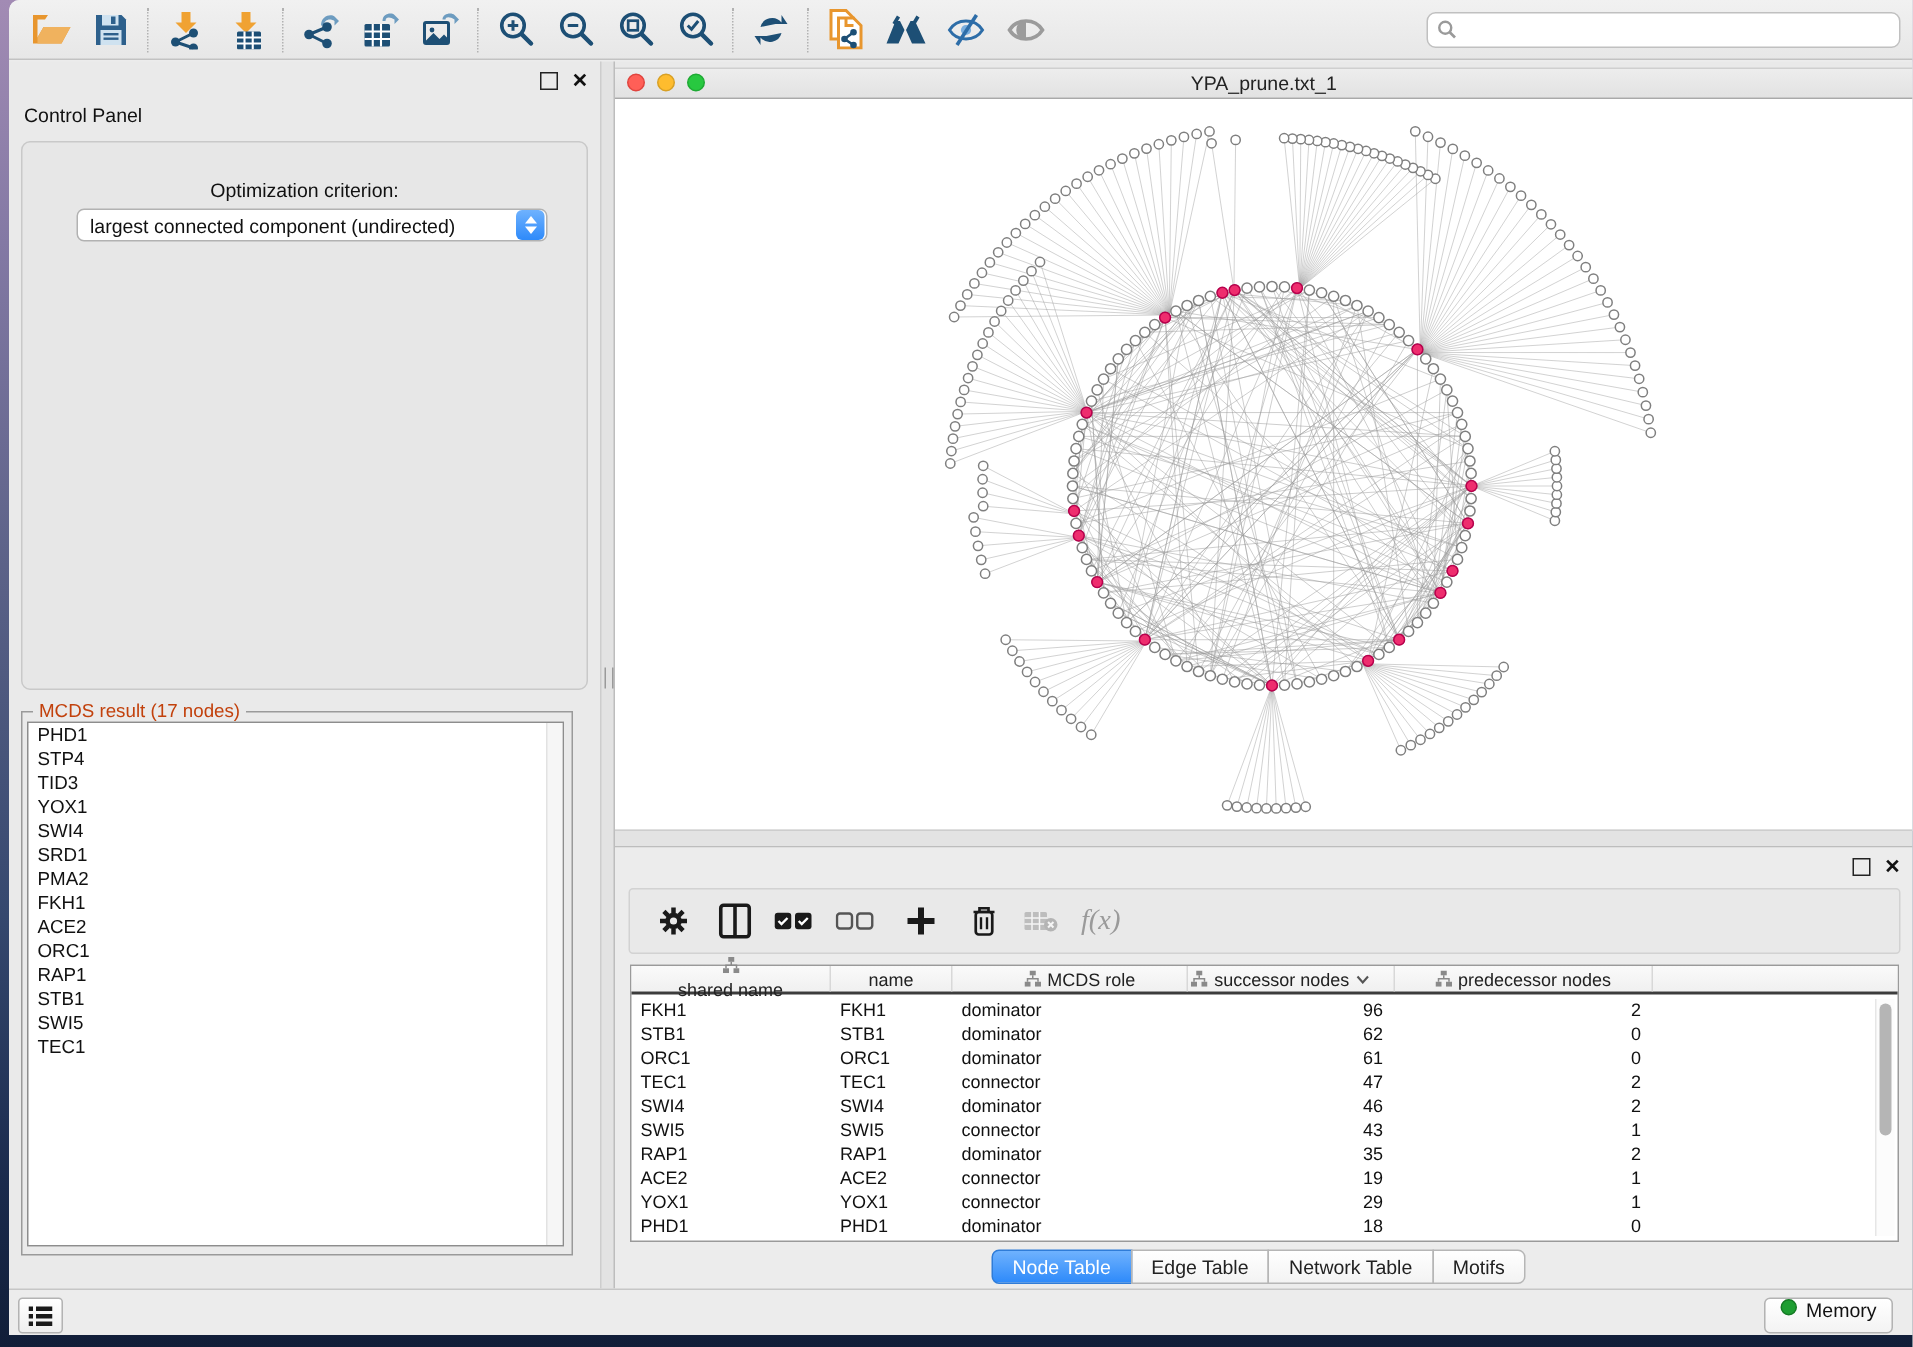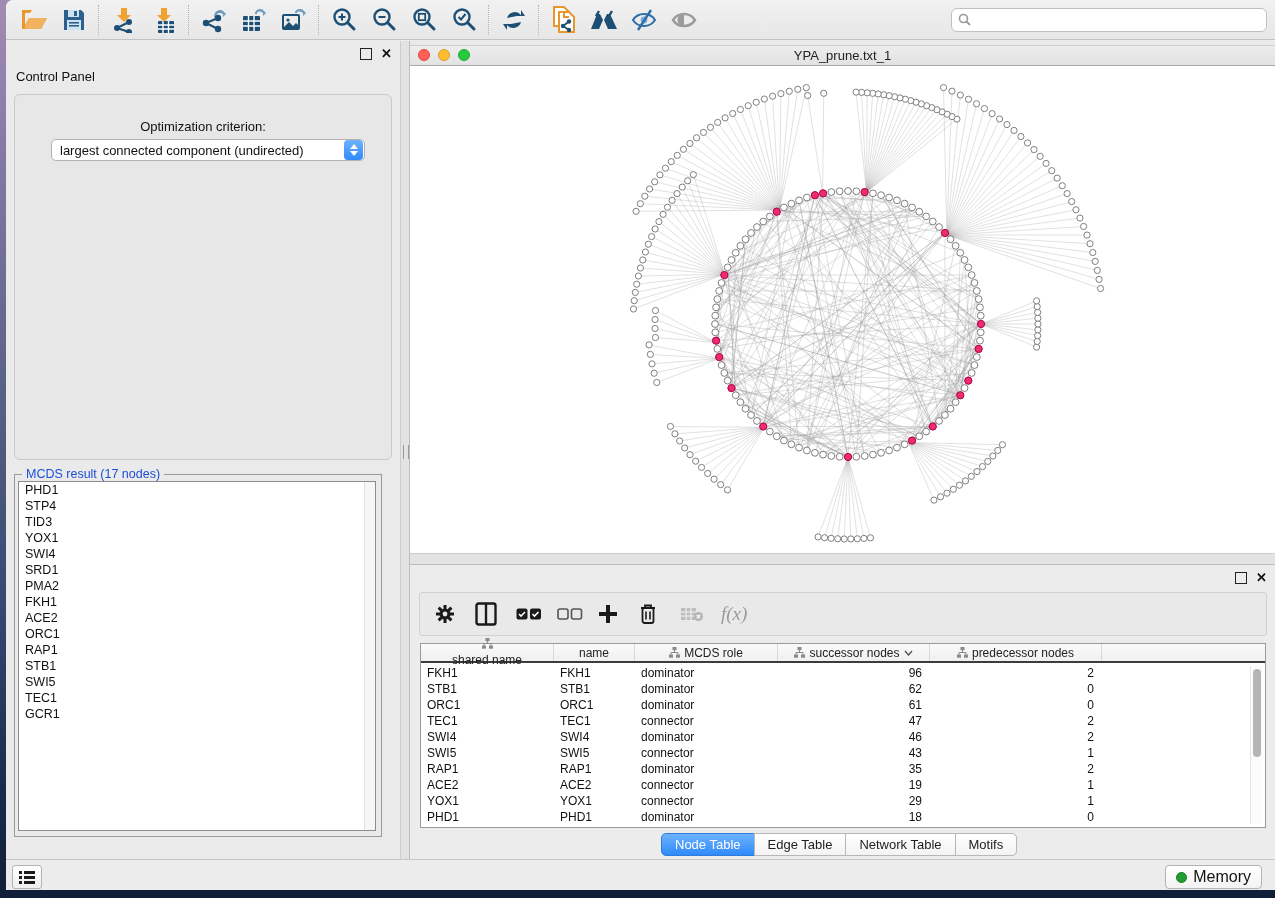--- a/index.html
+++ b/index.html
@@ -33,52 +33,52 @@
   .dropdown{position:absolute;left:36px;top:44px;width:314px;height:22px;background:#fff;border:1px solid #b2b2b2;border-radius:5px;display:flex;align-items:center;box-sizing:border-box;}
   .dropdown .val{flex:1;font-size:13px;color:#111;padding-left:8px;white-space:nowrap;overflow:hidden;}
   .stepper{width:19px;height:20px;margin-right:1px;border-radius:4px;background:linear-gradient(#6fb2fe,#2e8afa);display:flex;flex-direction:column;align-items:center;justify-content:center;gap:2px;}
   .arr-up{width:0;height:0;border-left:4px solid transparent;border-right:4px solid transparent;border-bottom:5px solid #fff;}
   .arr-dn{width:0;height:0;border-left:4px solid transparent;border-right:4px solid transparent;border-top:5px solid #fff;}
   .btnrow{position:absolute;left:0;top:78px;width:100%;display:flex;justify-content:center;gap:13px;}
   .mbtn{height:22px;padding:0 16px;font-size:13px;color:#111;background:linear-gradient(#ffffff,#f1f1f1);border:1px solid #b5b5b5;border-radius:5px;line-height:20px;}
   .mbtn.focus{box-shadow:0 0 0 3px rgba(110,170,245,.6);}
   .fieldset{position:absolute;left:8px;top:426px;width:368px;height:370px;}
   .fs-border{position:absolute;left:0;top:7px;width:100%;height:363px;border:1px solid #9a9a9a;box-sizing:border-box;}
-  .fs-legend{position:absolute;left:8px;top:0;background:#eaeaea;padding:0 4px;font-size:12.5px;color:#1d4ed8;}
+  .fs-legend{position:absolute;left:8px;top:0;background:#eaeaea;padding:0 4px;font-size:12.5px;color:#c2410c;}
   .mcds-list{position:absolute;left:4px;top:14px;width:358px;height:350px;background:#fff;border:1px solid #8d8d8d;box-sizing:border-box;overflow:hidden;}
   .mcds-track{position:absolute;right:0;top:0;width:10px;height:100%;background:#f6f6f6;border-left:1px solid #e2e2e2;}
   .mcds-item{font-size:12.5px;line-height:16px;color:#111;padding-left:6px;}
   
   .vsplit{position:absolute;left:394px;top:41px;width:10px;height:818px;background:#e3e3e3;border-left:1px solid #cdcdcd;border-right:1px solid #bdbdbd;box-sizing:border-box;}
   .vsplit .grip{position:absolute;left:2px;top:404px;width:4px;height:14px;border-left:1px solid #9a9a9a;border-right:1px solid #9a9a9a;}
   .hsplit{position:absolute;left:404px;top:553px;width:865px;height:12px;background:#e3e3e3;border-top:1px solid #cdcdcd;border-bottom:1px solid #bdbdbd;box-sizing:border-box;}
   
   .net{position:absolute;left:404px;top:41px;width:865px;height:512px;background:#e9e9e9;}
   .net-title{position:absolute;left:0;top:4px;width:100%;height:19px;background:linear-gradient(#ededed,#e2e2e2);border-top:1px solid #cfcfcf;border-bottom:1px solid #bfbfbf;}
   .lights{position:absolute;left:8px;top:3px;display:flex;gap:8px;}
   .light{width:12px;height:12px;border-radius:50%;}
   .net-title .title{position:absolute;width:100%;text-align:center;font-size:13px;color:#222;line-height:19px;}
   .canvas{position:absolute;left:0;top:24px;width:865px;height:488px;background:#fff;border-top:1px solid #a9a9a9;}
   
   .tp{position:absolute;left:404px;top:565px;width:865px;height:294px;background:#ececec;}
   .tp-toolbar{position:absolute;left:9px;top:27px;width:848px;height:44px;background:#e9e9e9;border:1px solid #d2d2d2;border-radius:3px;display:flex;align-items:center;padding-left:14px;gap:15px;box-sizing:border-box;}
-  .tp-tool{width:26px;height:26px;display:flex;align-items:center;justify-content:flex-start;}
+  .tp-tool{width:26px;height:26px;display:flex;align-items:center;justify-content:flex-end;}
   .table{position:absolute;left:10px;top:78px;width:846px;height:185px;background:#fff;border:1px solid #9a9a9a;box-sizing:border-box;}
   .thead{position:absolute;left:0;top:0;width:100%;height:19px;background:linear-gradient(#fafafa,#f0f0f0);border-bottom:2px solid #3c3c3c;box-sizing:border-box;}
   .th{position:absolute;top:0;height:17px;display:flex;align-items:center;justify-content:center;gap:4px;font-size:12px;color:#222;border-right:1px solid #d8d8d8;box-sizing:border-box;}
   .trow{position:absolute;left:0;width:100%;height:16px;}
   .td{position:absolute;top:0;font-size:12px;color:#111;line-height:16px;white-space:nowrap;overflow:hidden;box-sizing:border-box;}
   .td.num{text-align:right;}
   .vscroll{position:absolute;right:2px;top:22px;width:12px;height:158px;background:#fcfcfc;border-left:1px solid #e6e6e6;}
   .vthumb{position:absolute;left:2px;top:3px;width:8px;height:88px;border-radius:4px;background:#b5b5b5;}
   .tp-tabs{left:251px;top:268px;}
   
   .status{position:absolute;left:0;top:859px;width:100%;height:31px;background:#ececec;border-top:1px solid #c6c6c6;}
   .listbtn{position:absolute;left:6px;top:5px;width:28px;height:22px;background:linear-gradient(#fff,#efefef);border:1px solid #b3b3b3;border-radius:3px;display:flex;align-items:center;justify-content:center;}
-  .membtn{position:absolute;right:13px;top:5px;height:22px;padding:0 10px;background:linear-gradient(#fff,#f3f3f3);border:1px solid #b3b3b3;border-radius:4px;display:flex;align-items:center;gap:6px;font-size:16px;color:#111;}
+  .membtn{position:absolute;right:13px;top:5px;height:22px;padding:0 10px;background:linear-gradient(#fff,#f3f3f3);border:1px solid #b3b3b3;border-radius:4px;display:flex;gap:6px;font-size:13px;color:#111;}
   .memdot{width:11px;height:11px;border-radius:50%;background:#1e9e32;border:1px solid #157a25;box-sizing:border-box;}
   .colhead-ic{flex:0 0 auto;}
 </style>
 </head>
 <body>
 
 <div class="win">
 
   <div class="toolbar">
     <div class="tbtn">
@@ -250,21 +250,20 @@
           <div class="mcds-item">SWI4</div>
           <div class="mcds-item">SRD1</div>
           <div class="mcds-item">PMA2</div>
           <div class="mcds-item">FKH1</div>
           <div class="mcds-item">ACE2</div>
           <div class="mcds-item">ORC1</div>
           <div class="mcds-item">RAP1</div>
           <div class="mcds-item">STB1</div>
           <div class="mcds-item">SWI5</div>
           <div class="mcds-item">TEC1</div>
-          <div class="mcds-item">GCR1</div>
         </div>
     </div>
   </div>
 
   <div class="vsplit">
       <div class="grip"></div>
     </div>
 
   <div class="net">
     <div class="net-title">
@@ -1019,21 +1018,21 @@
                 <rect x="0" y="7.5" width="4" height="3.2"></rect>
                 <rect x="7" y="7.5" width="4" height="3.2"></rect>
               </g>
               <path d="M5.5 3.2 v2 M2 7.5 v-2 h7 v2" stroke="#8a8a8a" fill="none" stroke-width="1"></path>
             </svg>
             <span>shared name</span>
           </div>
           <div class="th" style="left: 133px; width: 81px;">
             <span>name</span>
           </div>
-          <div class="th" style="left: 214px; width: 143px;">
+          <div class="th" style="left: 228px; width: 143px;">
             <svg class="colhead-ic" width="11" height="11" viewBox="0 0 11 11">
               <g fill="#8a8a8a">
                 <rect x="3.5" y="0" width="4" height="3.2"></rect>
                 <rect x="0" y="7.5" width="4" height="3.2"></rect>
                 <rect x="7" y="7.5" width="4" height="3.2"></rect>
               </g>
               <path d="M5.5 3.2 v2 M2 7.5 v-2 h7 v2" stroke="#8a8a8a" fill="none" stroke-width="1"></path>
             </svg>
             <span>MCDS role</span>
           </div>

